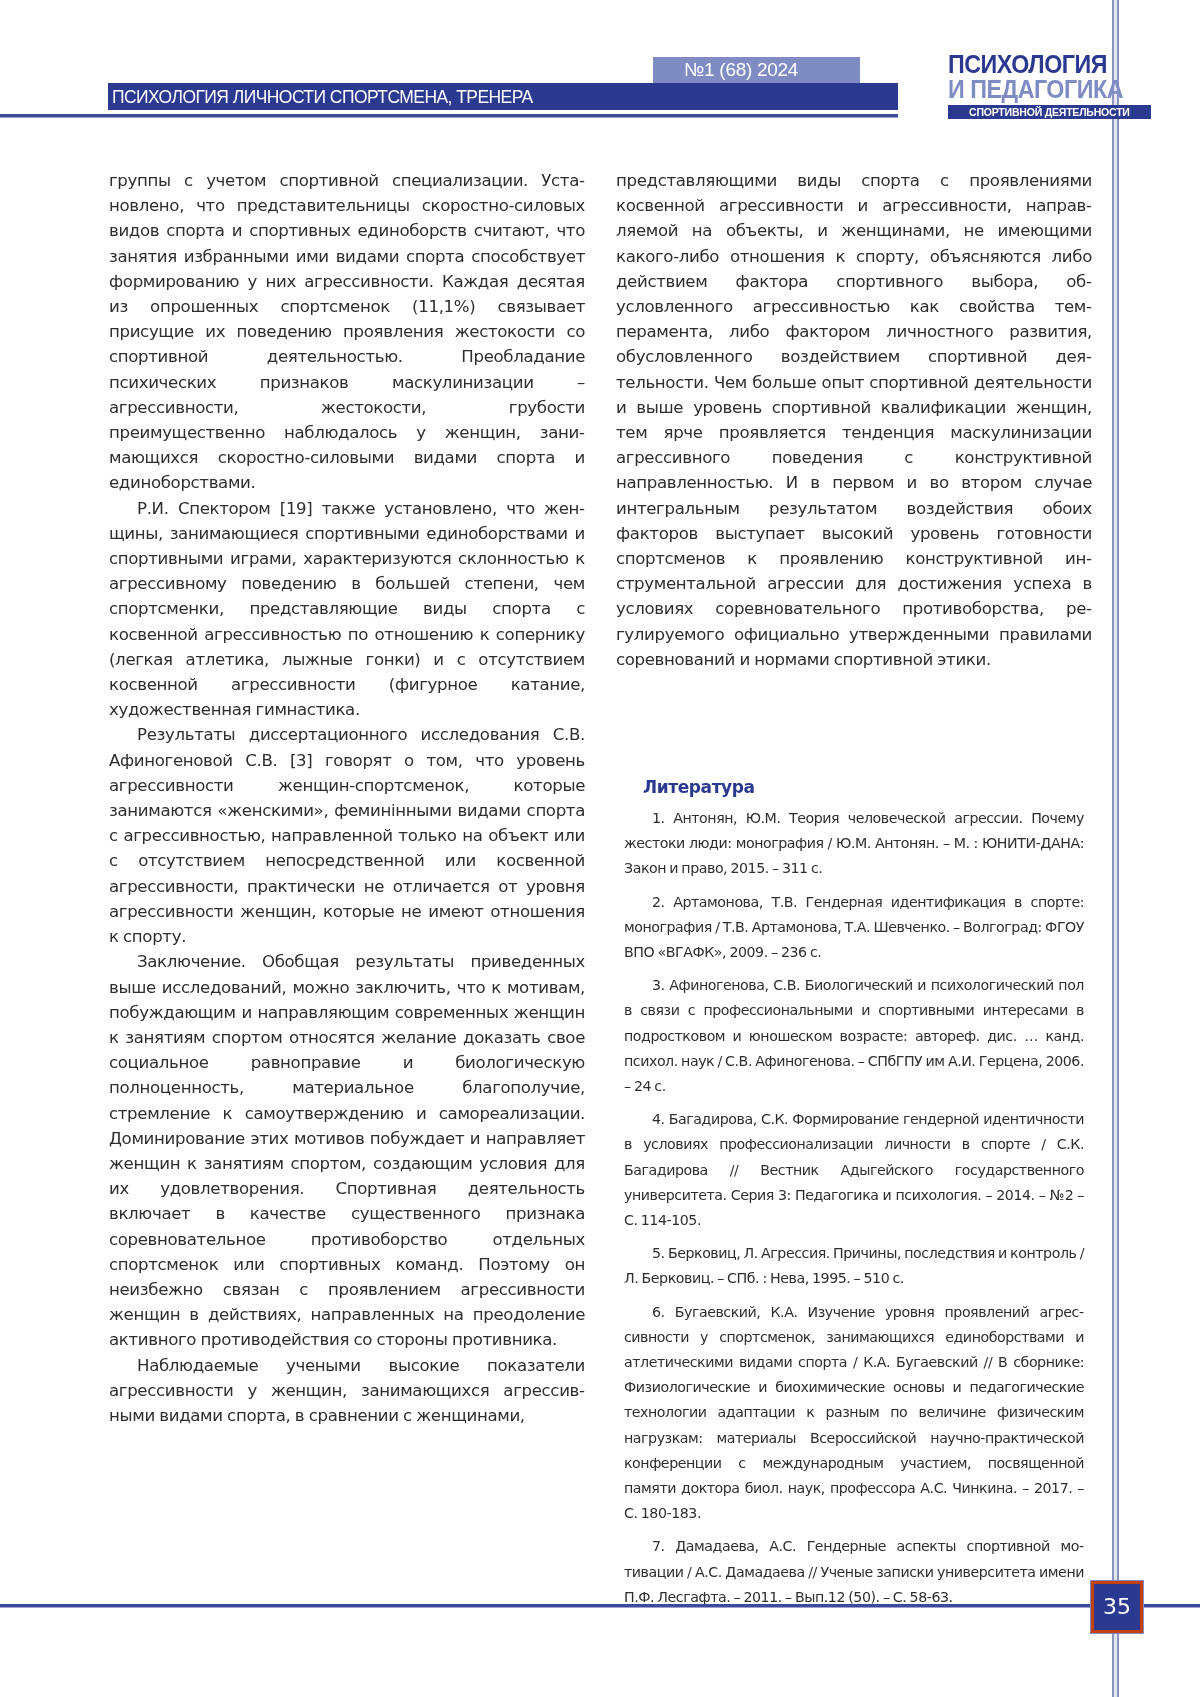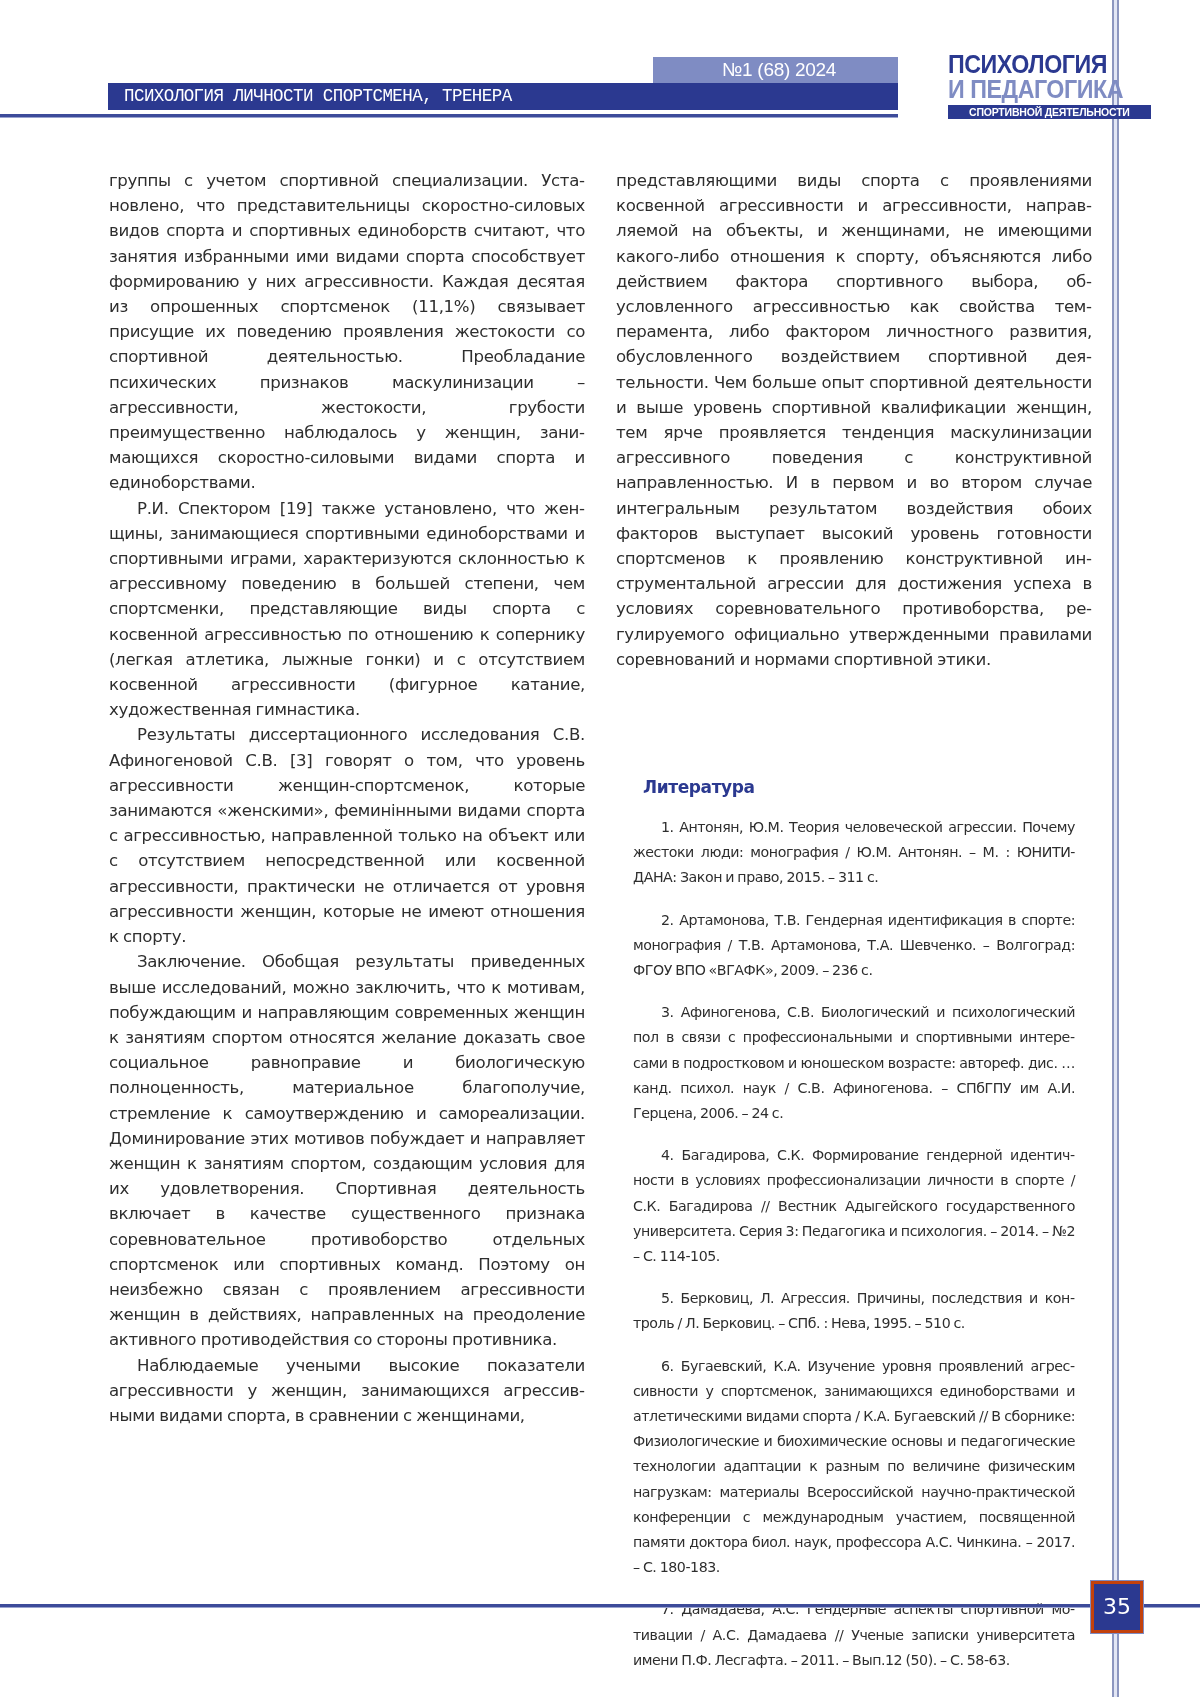--- a/index.html
+++ b/index.html
@@ -5,44 +5,44 @@
     html, body { margin: 0; padding: 0; background: #ffffff; }
     body { width: 1200px; height: 1697px; position: relative; overflow: hidden;
       font-family: "DejaVu Sans", "Liberation Sans", sans-serif; color: #2b2b2b; }
 
     
     .vline { position: absolute; left: 1112px; top: 0; width: 2px; height: 1697px; background: #8c96c0; }
     .vline2 { position: absolute; left: 1117px; top: 0; width: 2px; height: 1697px; background: #8c96c0; }
     .vline-mid { position: absolute; left: 1114px; top: 0; width: 3px; height: 1697px; background: #e2e6f5; }
 
     
-    .issue-bar { position: absolute; left: 653px; top: 57px; width: 245px; height: 26px; background: #7f8cc3;
+    .issue-bar { position: absolute; left: 653px; top: 57px; width: 207px; height: 26px; background: #7f8cc3;
       color: #ffffff; font-family: "Liberation Sans Narrow", "Liberation Sans", sans-serif; font-size: 19px; line-height: 26px; text-align: right; padding-right: 0; }
     .issue-bar span { display: inline-block; margin-right: 62px; letter-spacing: -0.3px; }
     .section-bar { position: absolute; left: 108px; top: 83px; width: 790px; height: 27px; background: #2b3990;
-      color: #ffffff; font-family: Liberation Mono, monospace; font-size: 19px; line-height: 27px;
-      padding-left: 16px; box-sizing: border-box; letter-spacing: -0.6px; }
+      color: #ffffff; font-family: Liberation Sans, sans-serif; font-size: 19px; line-height: 27px;
+      padding-left: 4px; box-sizing: border-box; letter-spacing: -0.6px; }
     .section-bar span { display: inline-block; transform: scaleX(0.92); transform-origin: left center; }
     .hline-top { position: absolute; left: 0; top: 114px; width: 898px; height: 3px; background: #3d4b9a; border-bottom: 1px solid #9aa3cf; }
 
     .logo { position: absolute; left: 948px; top: 52px; width: 180px; }
     .logo .l1 { font-family: "Liberation Sans", sans-serif; font-weight: bold; color: #2b3990; font-size: 25px; line-height: 25px; letter-spacing: -0.5px; transform: scaleX(0.93); transform-origin: left; white-space: nowrap; }
     .logo .l2 { font-family: "Liberation Sans", sans-serif; font-weight: bold; color: #7f8cc3; font-size: 25px; line-height: 24px; letter-spacing: -0.5px; transform: scaleX(0.93); transform-origin: left; white-space: nowrap; }
     .logo .l3 { display: inline-block; background: #2b3990; color: #ffffff; font-family: "Liberation Sans", sans-serif; font-weight: bold; font-size: 10.5px; line-height: 14px; padding: 0 21px; margin-top: 2px; white-space: nowrap; letter-spacing: -0.2px; }
 
     
     .col { position: absolute; top: 168px; font-family: "DejaVu Sans", sans-serif; font-size: 16.6px; line-height: 25.2px; color: #2e2e2e; text-align: justify; hyphens: manual; }
     .col-left { left: 109px; width: 476px; }
     .col-right { left: 616px; width: 476px; }
     .col p { margin: 0; letter-spacing: -0.35px; word-spacing: -0.5px; }
     .col p.indent { text-indent: 28px; }
 
     .refs { position: absolute; left: 616px; top: 760px; width: 476px; }
     .refs h3 { margin: 16px 0 2px 27px; font-family: "DejaVu Sans", sans-serif; font-weight: bold; color: #2b3990; font-size: 17px; line-height: 22px; letter-spacing: -0.4px; }
-    .refs p { margin: 17px; font-family: "DejaVu Sans", sans-serif; font-size: 14.2px; line-height: 25.2px; text-indent: 28px; text-align: justify; color: #2e2e2e; letter-spacing: -0.45px; word-spacing: -0.8px; }
+    .refs p { margin: 8px; font-family: "DejaVu Sans", sans-serif; font-size: 14.2px; line-height: 25.2px; text-indent: 28px; text-align: justify; color: #2e2e2e; letter-spacing: -0.45px; word-spacing: -0.8px; }
 
     
     .hline-bottom { position: absolute; left: 0; top: 1604px; width: 1200px; height: 3px; background: #3d4b9a; border-bottom: 1px solid #9aa3cf; }
     .page-num { position: absolute; left: 1091px; top: 1581px; width: 46px; height: 46px; background: #2b3990; border: 3px solid #c2410c; outline: 1px solid #7f8cc3;
       color: #ffffff; font-family: "DejaVu Sans", sans-serif; font-size: 22px; line-height: 46px; text-align: center; }
   </style>
 </head>
 <body>
 
 <div class="vline"></div>

